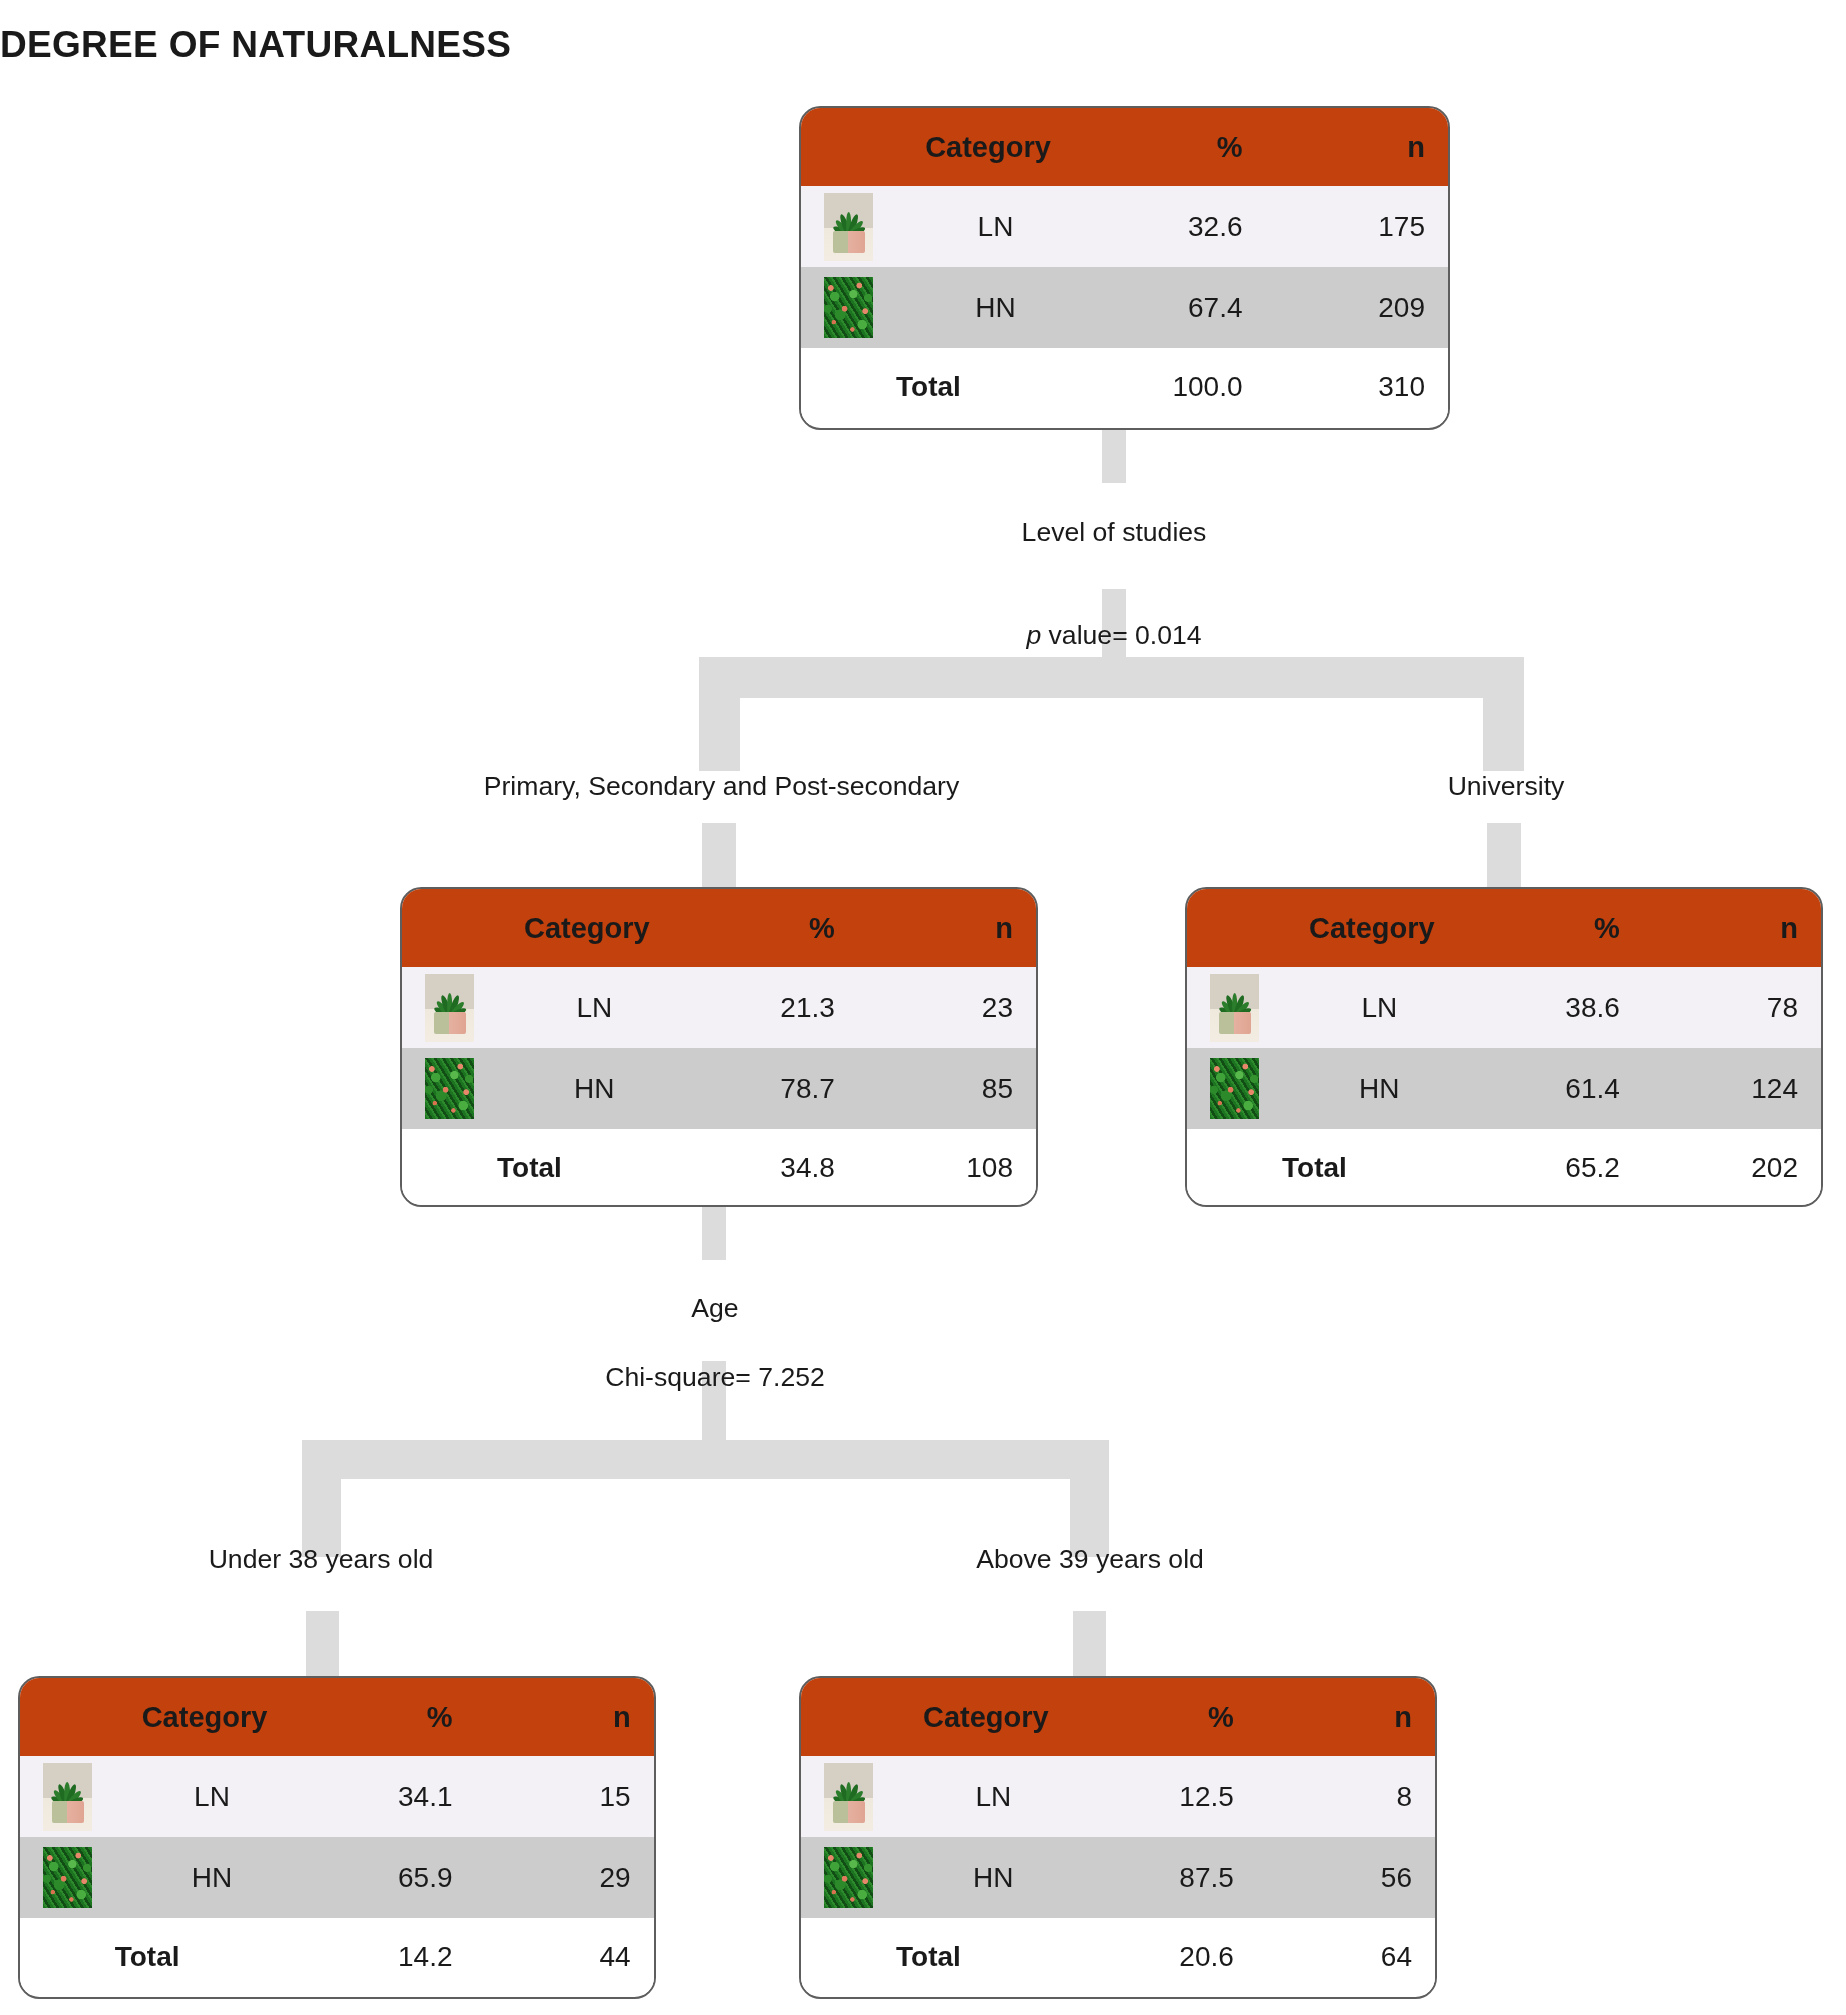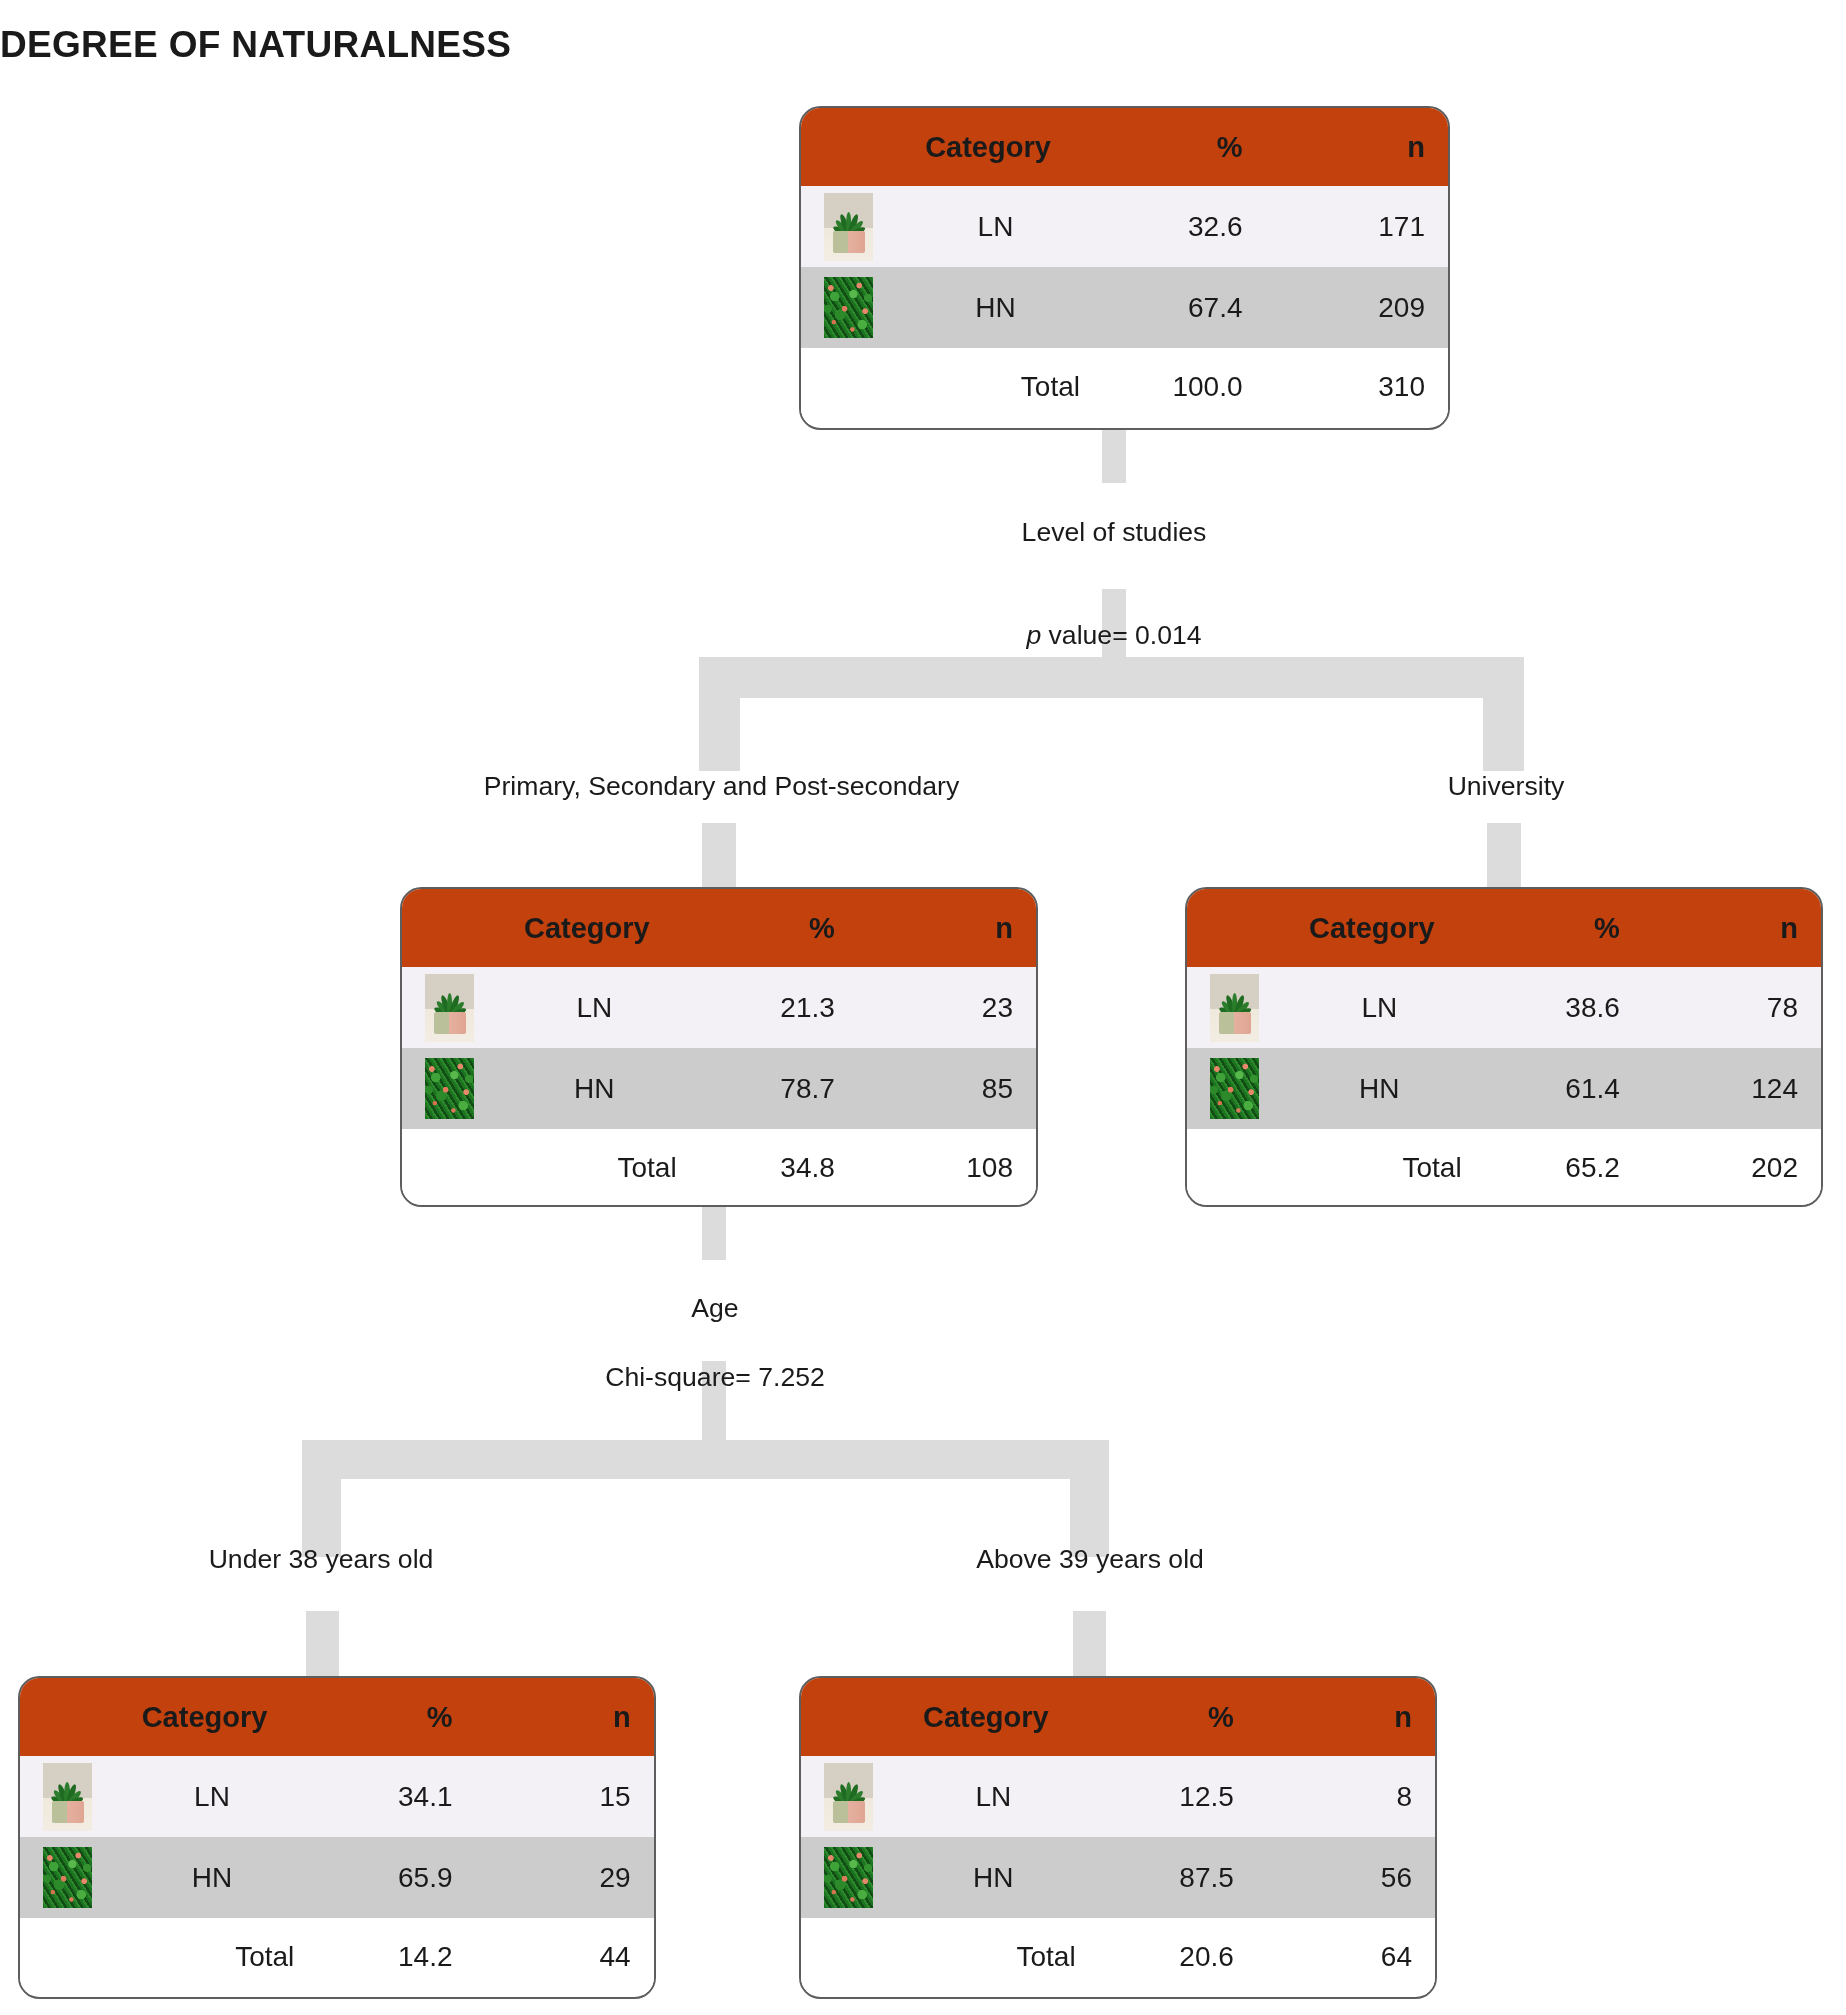--- a/index.html
+++ b/index.html
@@ -62,21 +62,21 @@
   .row-hn td { height: 81px; background: #cccccc; }
   .row-total td { height: 77px; background: #ffffff; }
 
   .c-thumb { width: 95px; text-align: center; }
   .c-cat   { text-align: center;  padding-left: 15px !important; font-size: 28px; }
   .c-cat-h { text-align: center; font-size: 29px; font-weight: bold; }
   .c-pct   { text-align: right; font-size: 28px; padding-right: 21.5px !important; }
   .c-n     { text-align: right; font-size: 28px; padding-right: 23px !important; }
   .c-pct-h, .c-n-h { font-weight: bold; font-size: 29px; }
 
-  .row-total .c-cat { text-align: right; padding-left: 0 !important; }
+  .row-total .c-cat { text-align: left; padding-left: 0 !important; font-weight: bold; }
 
   
   .thumb {
     display: inline-block;
     width: 49px; height: 68px;
     position: relative;
     overflow: hidden;
     vertical-align: middle;
   }
   .thumb.sq { width: 49px; height: 61px; }
@@ -181,21 +181,21 @@
     <tr class="row-ln">
       <td class="c-thumb">
         <span class="thumb thumb-ln">
           <i class="leaf l1"></i><i class="leaf l2"></i><i class="leaf l3"></i>
           <i class="leaf l4"></i><i class="leaf l5"></i><i class="leaf l6"></i><i class="leaf l7"></i>
           <i class="pot"></i>
         </span>
       </td>
       <td class="c-cat">LN</td>
       <td class="c-pct">32.6</td>
-      <td class="c-n">171</td>
+      <td class="c-n">175</td>
     </tr>
     <tr class="row-hn">
       <td class="c-thumb">
         <span class="thumb sq thumb-hn"></span>
       </td>
       <td class="c-cat">HN</td>
       <td class="c-pct">67.4</td>
       <td class="c-n">209</td>
     </tr>
     <tr class="row-total">

